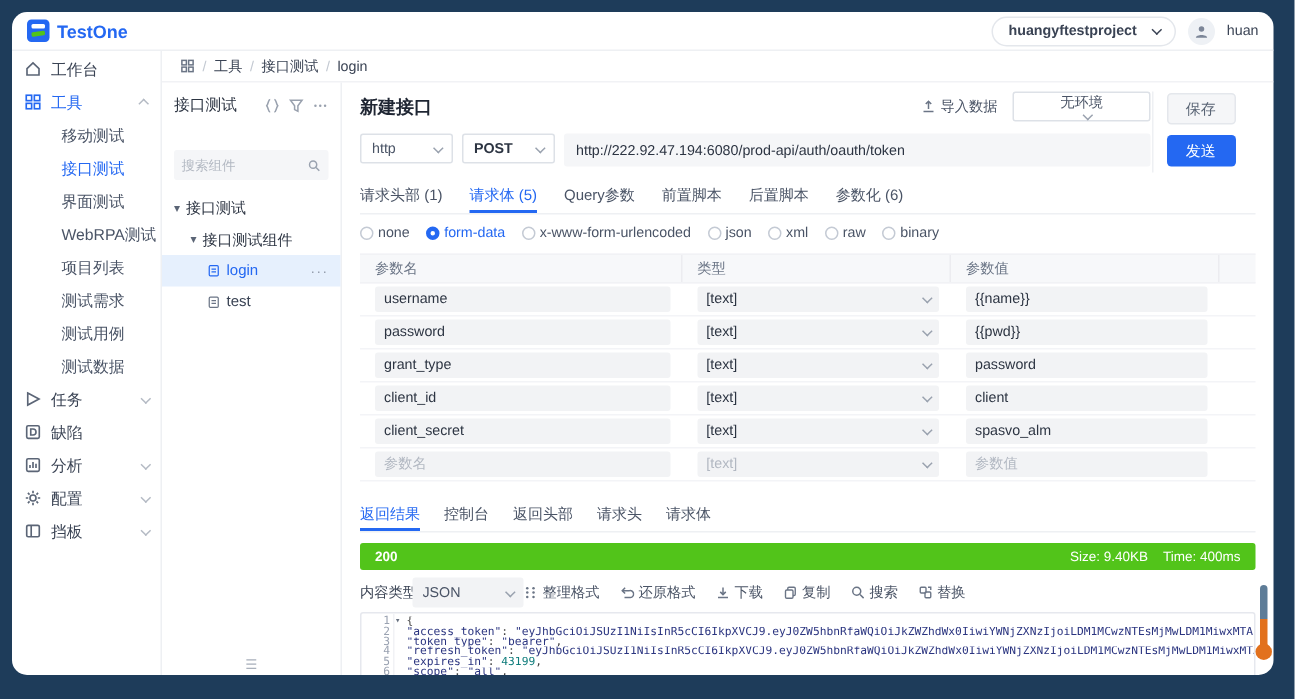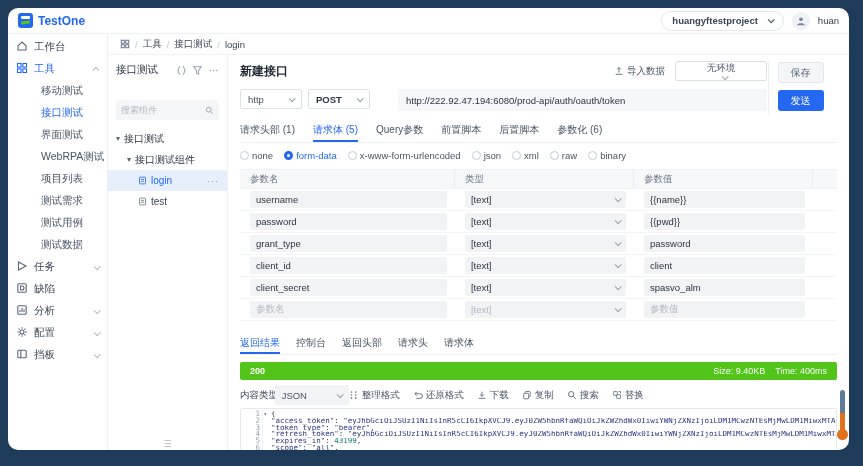--- a/index.html
+++ b/index.html
@@ -66,21 +66,21 @@
   .sel .sel-val { flex:1; white-space:nowrap; overflow:hidden; }
   .sel .cv { color:#9aa2af; margin-left:6px; }
   .env-sel { width:92px;flex-direction:column; }
   .action-col { position:absolute; right:17px; top:6px; width:64px; height:54px; border-left:1px solid #eef0f3; display:flex; flex-direction:column; align-items:center; justify-content:space-between; padding:1px 0 4px; }
   .btn { width:46px; height:21px; border-radius:3px; font-size:10px; display:flex; align-items:center; justify-content:center; cursor:pointer; }
   .btn-save { background:#f5f6f8; border:1px solid #e4e7ec; color:#55607080; color:#5a6575; }
   .btn-send { background:#2468f2; color:#fff; }
   .req-row { height:22px; display:flex; gap:6px; margin:8px 70px 0 0; }
   .proto-sel,.method-sel { width:62px; flex:none; }
   .method-sel .sel-val { font-weight:bold; color:#2c3442; }
-  .url-input { flex:1; background:#f5f6f8; border:0; border-radius:2px; padding:0 8px; font-size:9.5px; color:#2c3442; font-family:inherit; outline:0; min-width:0;margin-left:22px; }
+  .url-input { flex:1; background:#f5f6f8; border:0; border-radius:2px; padding:0 8px; font-size:9.5px; color:#2c3442; font-family:inherit; outline:0; min-width:0; }
   .tabs-row { margin-top:8px; height:24px; border-bottom:1px solid #eef0f3; display:flex; gap:18px; font-size:10px; color:#4a5466; }
   .tab { display:flex; align-items:center; cursor:pointer; border-bottom:2px solid transparent; white-space:nowrap; }
   .tab.active { color:#2468f2; border-bottom-color:#2468f2; }
   .radio-row { height:20px; margin-top:2px; display:flex; align-items:center; gap:11px; font-size:9.5px; color:#4a5466; }
   .radio-opt { display:flex; align-items:center; gap:3px; cursor:pointer; white-space:nowrap; }
   .rdot { width:9px; height:9px; border-radius:50%; border:1px solid #c4cad4; background:#fff; flex:none; }
   .radio-opt.checked { color:#2468f2; }
   .radio-opt.checked .rdot { border:3px solid #2468f2; }
   
   .ptable { margin-top:4px; font-size:9.5px; }

